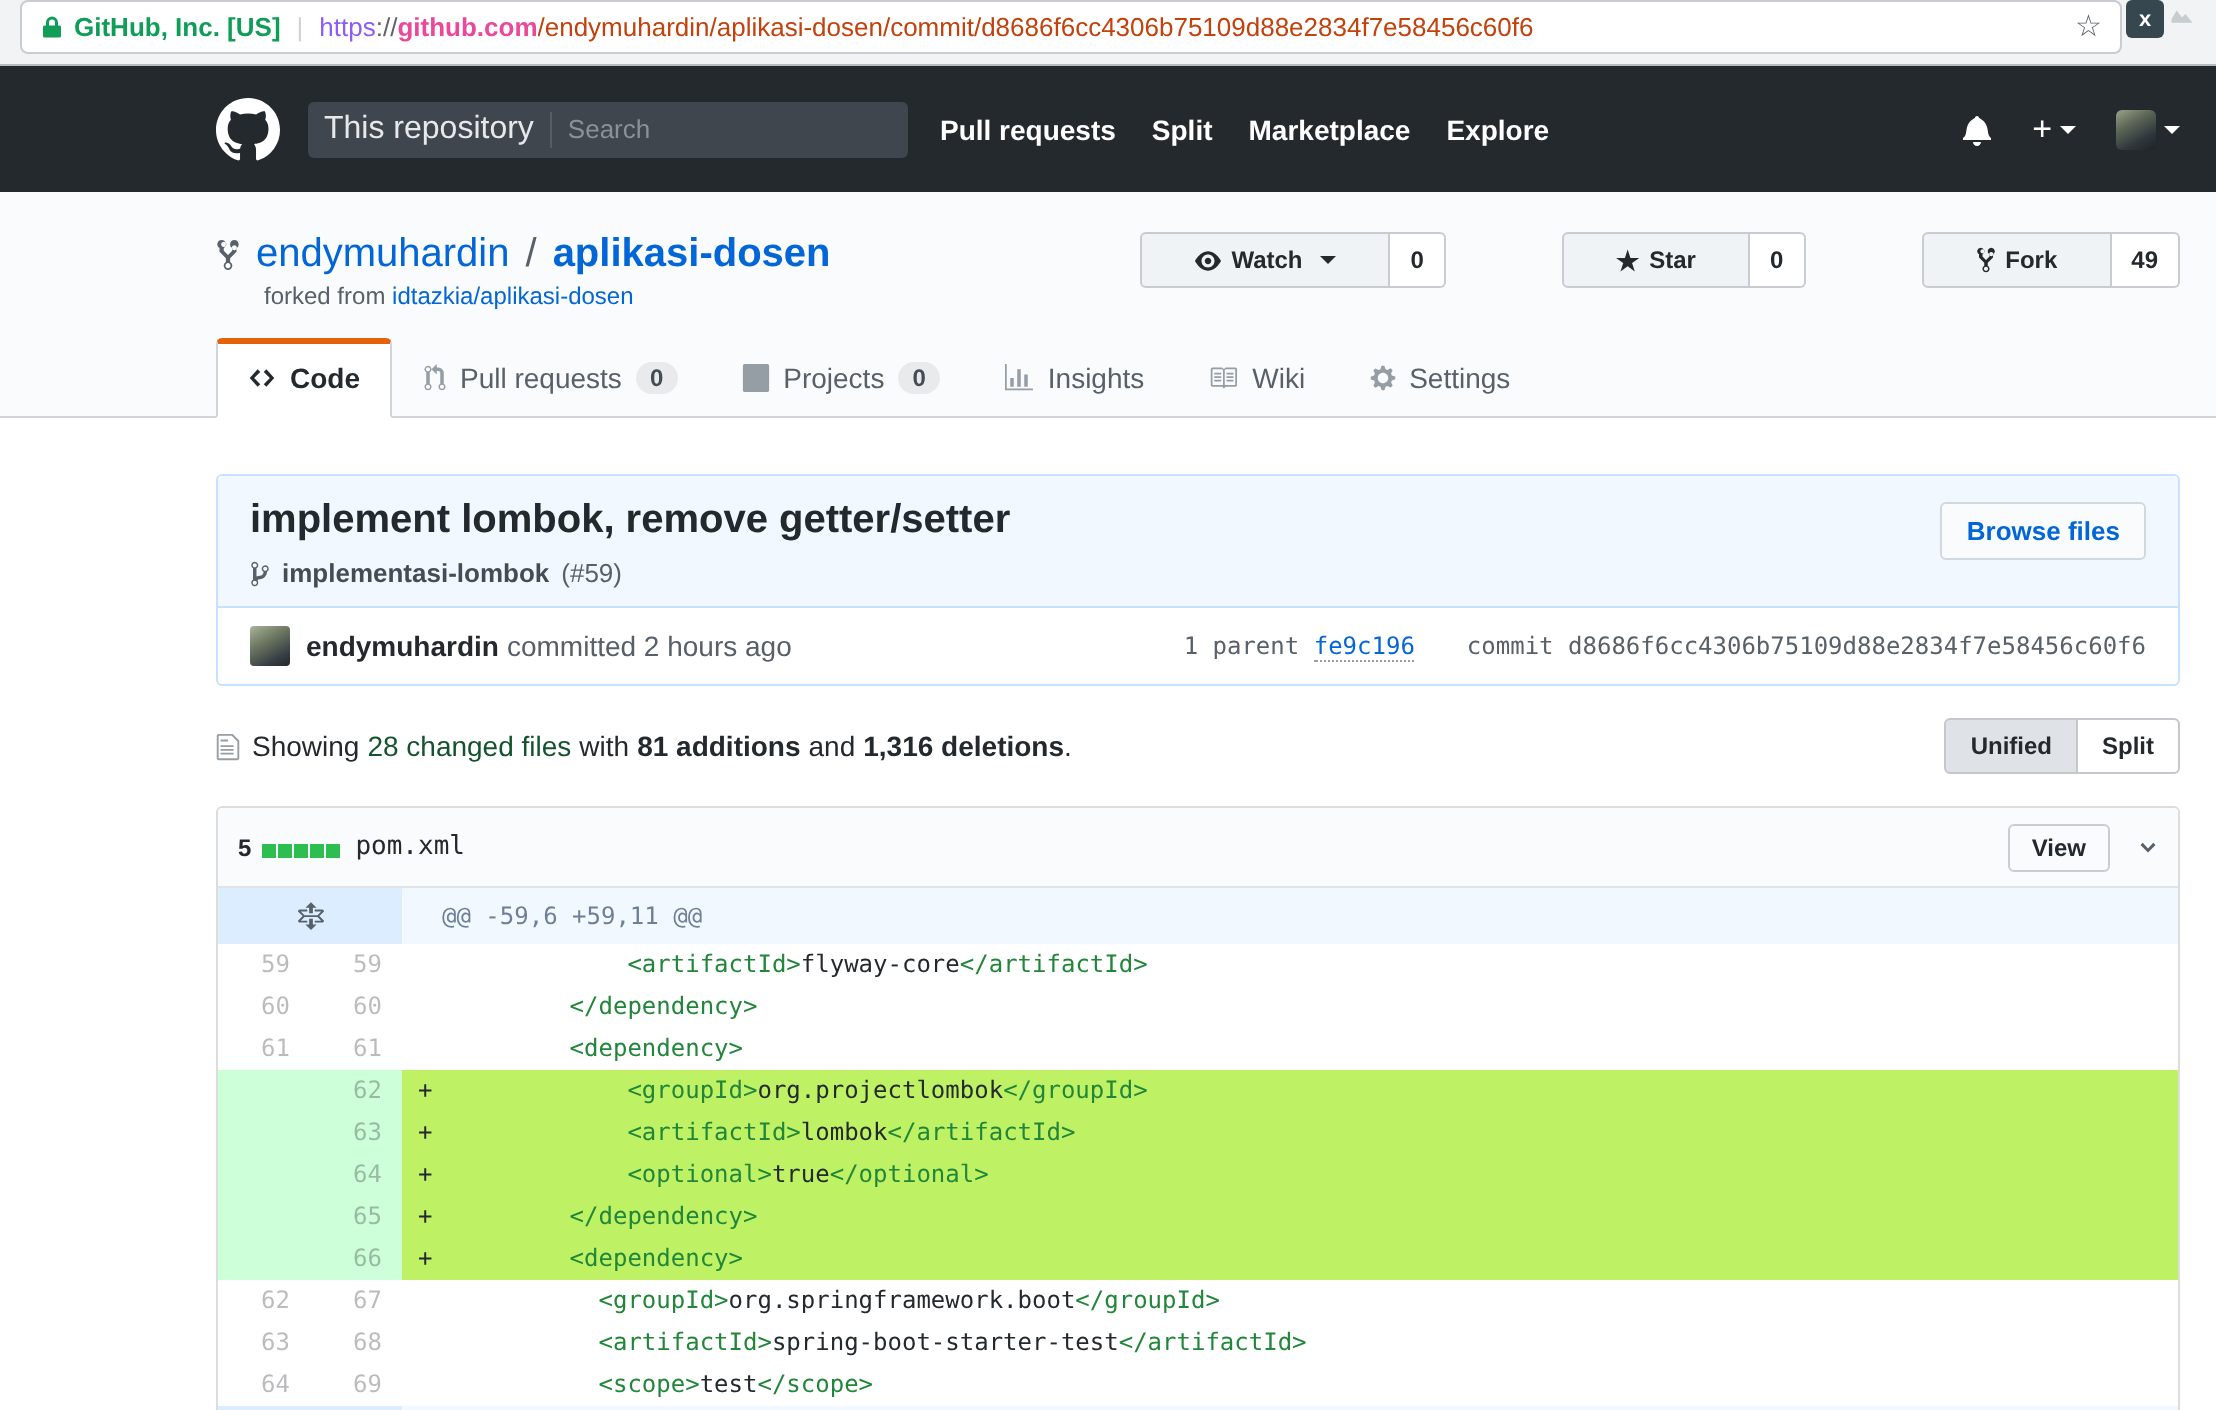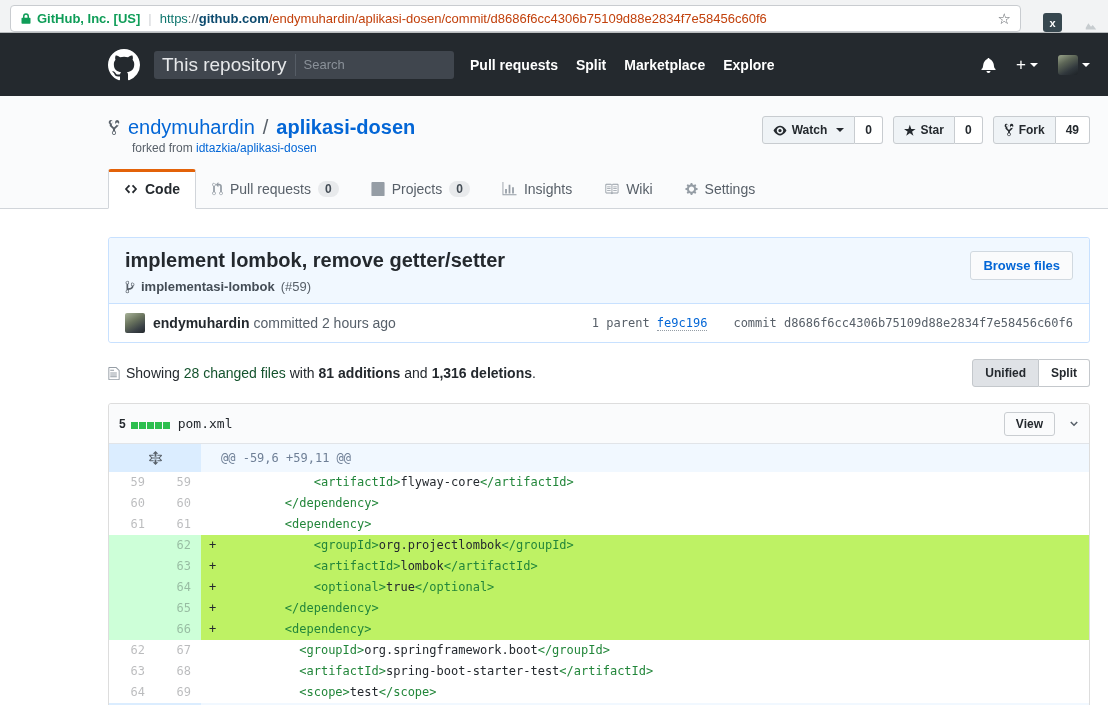--- a/index.html
+++ b/index.html
@@ -1,64 +1,64 @@
 <!DOCTYPE html>
 <html><head>
 <meta charset="utf-8">
 <style>
   html,body{margin:0;padding:0;}
   .screen{width:1108px;height:705px;overflow:hidden;position:relative;background:#fff;
     font-family:"Liberation Sans",sans-serif;font-size:14px;color:#24292e;}
 
   
   .browser-bar{height:33px;background:#f2f3f4;border-bottom:1px solid #b9bcbe;
-    display:flex;align-items:flex-end;padding:0 10px;gap:22px;box-sizing:border-box;}
+    display:flex;align-items:flex-start;padding:0 10px;gap:2px;box-sizing:border-box;}
   .address{flex:1;height:25px;background:#fff;border:1px solid #c9ccd0;border-radius:4px;
     display:flex;align-items:center;padding:0 9px;font-size:13px;min-width:0;}
   .lock-ic{color:#0f9d58;margin-right:5px;display:flex;}
   .sec-chip{color:#0f9d58;font-weight:600;white-space:nowrap;}
   .addr-div{color:#d0d3d6;margin:0 8px;}
-  .u-scheme{color:#0f766e;}
+  .u-scheme{color:#8b5cf6;}
   .u-sep{color:#5f6368;}
-  .u-host{color:#0c4a6e;font-weight:600;}
+  .u-host{color:#ec4899;font-weight:600;}
   .u-path{color:#c2410c;white-space:nowrap;overflow:hidden;text-overflow:ellipsis;}
   .addr-star{margin-left:auto;color:#5f6368;font-size:15px;line-height:1;padding-left:8px;cursor:pointer;}
   .ext-btn{width:19px;height:19px;border-radius:3px;background:#37474f;color:#fff;font-weight:700;
     font-size:11px;display:flex;align-items:center;justify-content:center;cursor:pointer;}
   .ext-dim{color:#b6bcc1;opacity:.8;display:flex;cursor:pointer;}
 
   
   .gh-header{height:63px;background:#24292e;display:flex;align-items:center;}
   .gh-header-inner{width:982px;margin-left:108px;display:flex;align-items:center;}
   .octocat{color:#fff;display:flex;margin-right:14px;cursor:pointer;}
   .search-box{width:300px;height:28px;background:#40464e;border-radius:3px;display:flex;align-items:center;
     padding:0 2px 0 8px;box-sizing:border-box;}
-  .search-scope{color:#e6e8ea;font-size:19px;white-space:nowrap;padding-right:8px;border-right:1px solid #565d66;}
+  .search-scope{color:#e6e8ea;font-size:16px;white-space:nowrap;padding-right:8px;border-right:1px solid #565d66;}
   .search-input{background:transparent;border:0;outline:none;color:#fff;font-size:13px;
     font-family:"Liberation Sans",sans-serif;padding:0 8px;flex:1;min-width:0;}
   .search-input::placeholder{color:#8a9199;}
   .gh-nav{display:flex;gap:18px;margin-left:16px;}
   .gh-nav a{color:#fff;font-weight:600;font-size:14px;text-decoration:none;cursor:pointer;white-space:nowrap;}
   .gh-right{margin-left:auto;display:flex;align-items:center;gap:20px;color:#fff;}
   .hdr-item{display:flex;align-items:center;cursor:pointer;color:#fff;}
   .plus-glyph{font-size:17px;font-weight:400;line-height:1;}
   .caret{display:inline-block;width:0;height:0;border:4px solid transparent;border-top-color:currentColor;
     margin-left:4px;position:relative;top:2px;}
   .hdr-avatar{width:20px;height:20px;border-radius:3px;
     background:linear-gradient(150deg,#9aa48a 0%,#5d6657 35%,#31383d 70%,#1d2226 100%);}
 
   
   .pagehead{background:#fafbfc;padding-top:20px;border-bottom:1px solid #d1d5da;}
   .container{width:982px;margin-left:108px;}
   .repo-title-row{position:relative;}
   .repo-actions{position:absolute;right:0;top:0;display:flex;gap:10px;}
   .btn-group{display:flex;}
-  .btn{display:flex;align-items:center;gap:5px;padding:4px 10px;font-size:12px;font-weight:600;color:#24292e;
+  .btn{display:flex;align-items:center;gap:5px;padding:4px 26px;font-size:12px;font-weight:600;color:#24292e;
     background:#eff3f6;border:1px solid #c8ccd0;border-radius:3px;cursor:pointer;
-    font-family:"Liberation Sans",sans-serif;line-height:18px;}
+    font-family:"Liberation Sans",sans-serif;line-height:18px;margin-left:48px;}
   .btn .ic{color:#24292e;display:flex;}
   .btn-count{padding:4px 10px;font-size:12px;font-weight:600;color:#24292e;background:#fff;
     border:1px solid #c8ccd0;border-left:0;border-radius:0 3px 3px 0;text-decoration:none;line-height:18px;cursor:pointer;}
   .btn-group .btn{border-radius:3px 0 0 3px;}
   .repo-h1{margin:0;font-size:20px;font-weight:400;display:flex;align-items:center;gap:8px;}
   .repo-h1 .fork-ic{color:#586069;display:flex;}
   .repo-h1 a{color:#0366d6;text-decoration:none;cursor:pointer;}
   .repo-h1 .sep{color:#586069;}
   .repo-h1 .repo-name{font-weight:600;}
   .forked-line{margin:2px 0 0 24px;font-size:12px;color:#586069;}

